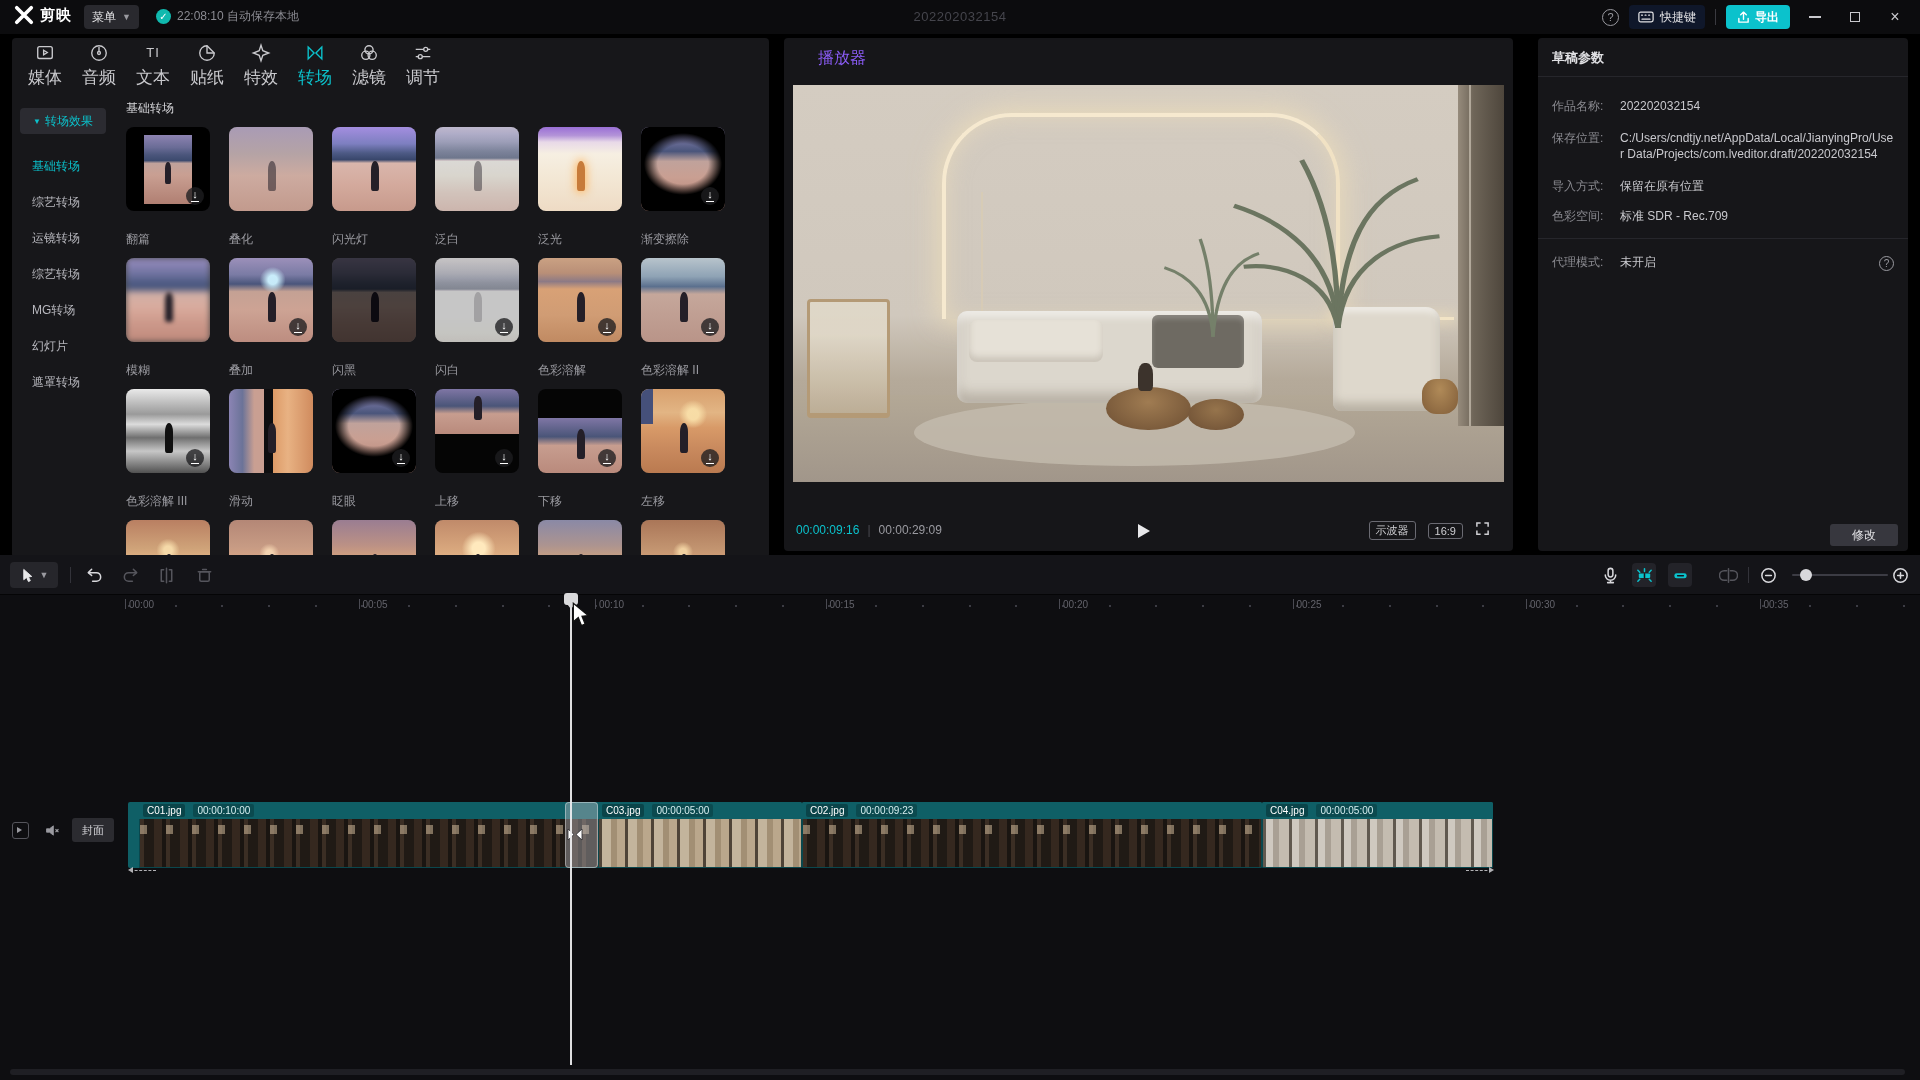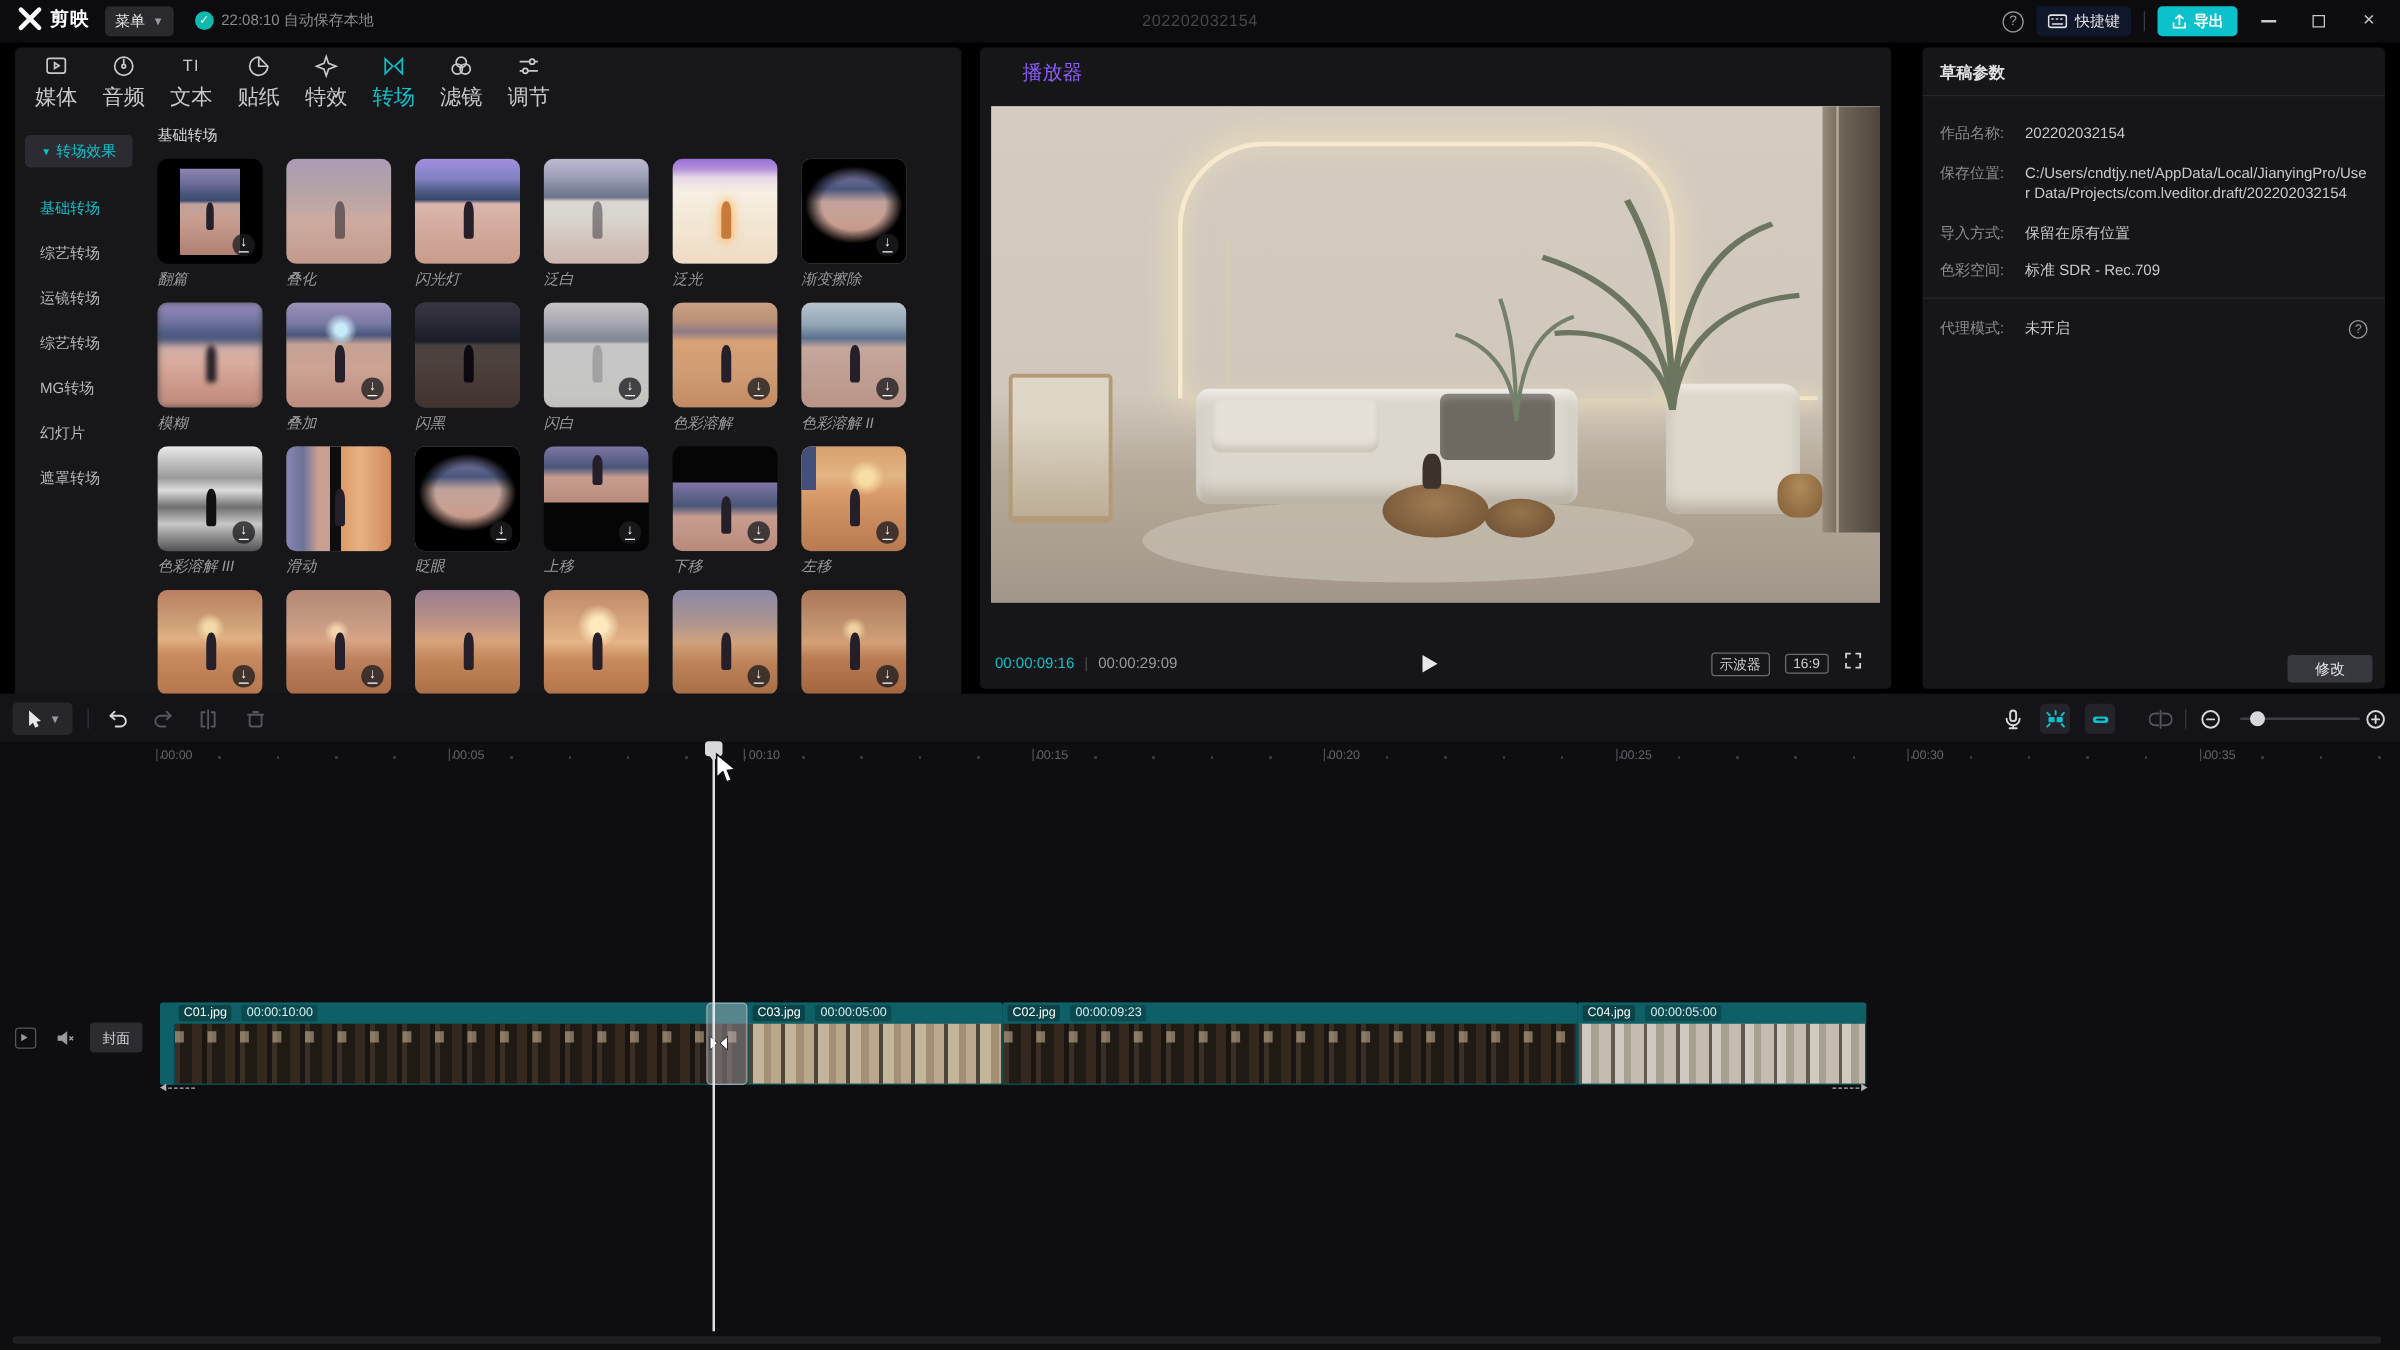--- a/index.html
+++ b/index.html
@@ -55,21 +55,21 @@
 
   #cards-area { flex:1; padding:6px 0 0 14px; overflow:hidden; position:relative; }
   #section-title { color:#d8d8dc; font-size:12px; margin-bottom:10px; }
   #cards-grid { display:grid; grid-template-columns:repeat(6,84px); column-gap:19px; row-gap:13px; }
   .t-card { width:84px; }
   .thumb { position:relative; width:84px; height:84px; border-radius:8px; overflow:hidden; background:#444; }
   .thumb::before { content:""; position:absolute; inset:0;
     background:linear-gradient(180deg,#8d83b2 0%,#6a6c96 18%,#4a557b 29%,#3c4a6e 37%,#c0a29b 41%,#c99f92 58%,#bd8d80 78%,#b07f72 100%); }
   .thumb::after { content:""; position:absolute; left:47%; top:40%; width:8px; height:30px; background:#241f28;
     border-radius:45% 45% 25% 25%/30% 30% 10% 10%; }
-  .t-label { margin-top:4px; color:#9a9aa0; font-size:12px; height:14px; white-space:nowrap;font-style:italic; }
+  .t-label { margin-top:20px; color:#9a9aa0; font-size:12px; height:14px; white-space:nowrap; }
   .dl { position:absolute; right:6px; bottom:6px; width:18px; height:18px; border-radius:50%; background:rgba(30,30,32,.78);
     z-index:3; }
   .dl::before { content:"↓"; position:absolute; left:0; right:0; top:1px; text-align:center; color:#fff; font-size:11px; }
   .dl::after { content:""; position:absolute; left:5px; right:5px; bottom:3px; height:1.4px; background:#fff; }
 
   
   .v-flip { background:#000; }
   .v-flip::before { inset:10% 22% 8% 22%;
     background:linear-gradient(180deg,#8d83b2 0%,#6a6c96 18%,#4a557b 29%,#3c4a6e 37%,#c0a29b 41%,#c99f92 58%,#b07f72 100%); }
   .v-flip::after { top:42%; height:22px; width:6px; }

